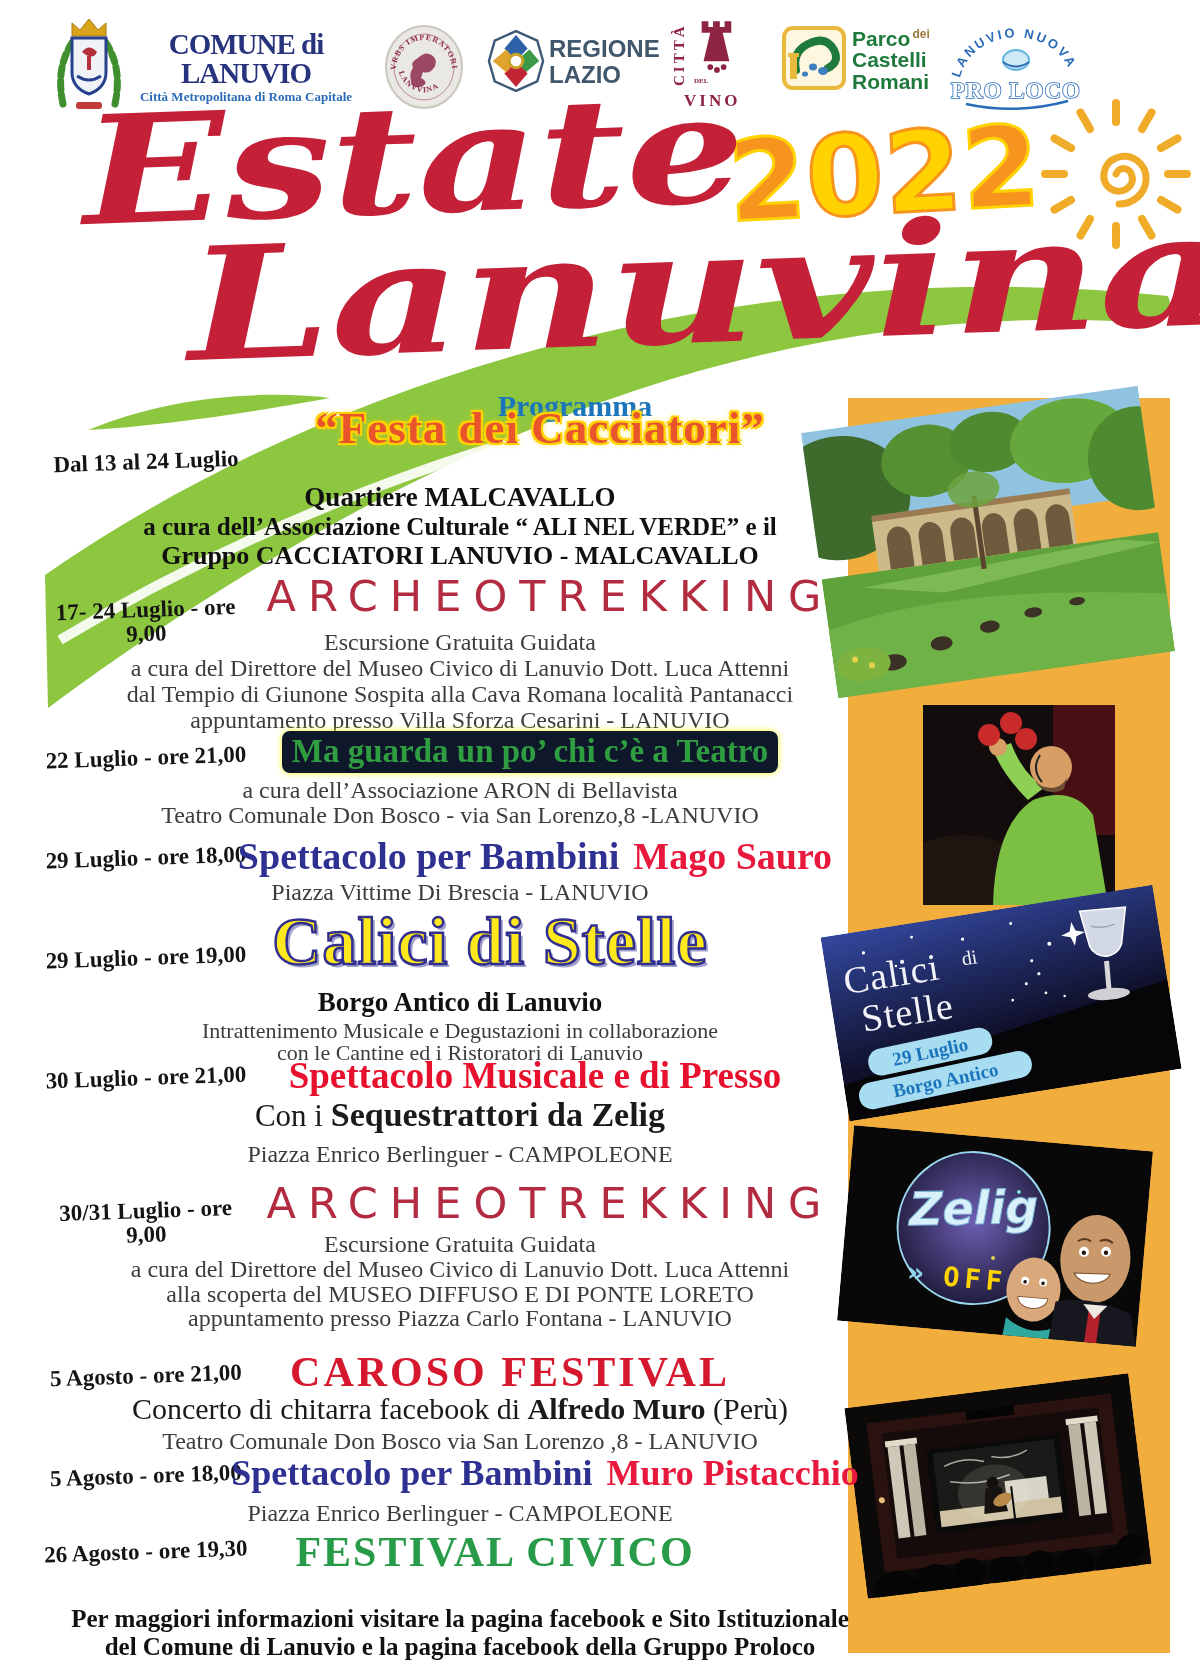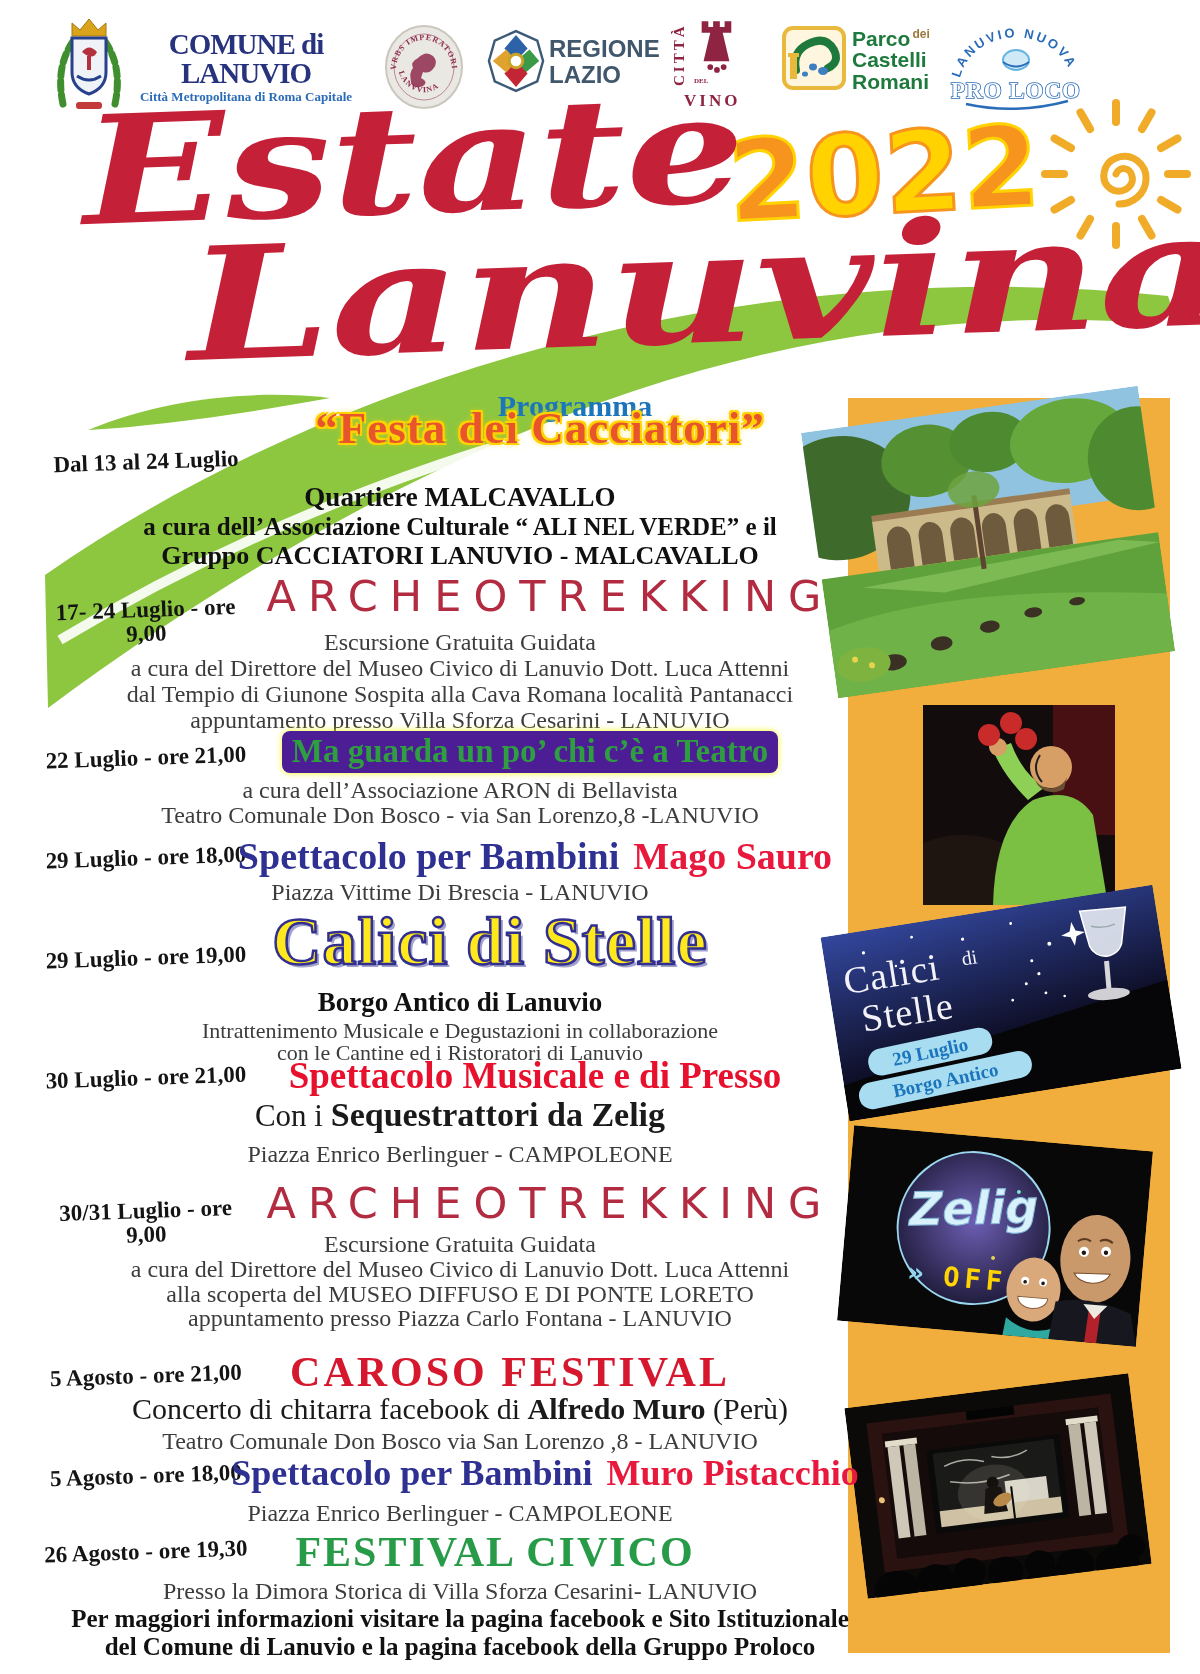--- a/index.html
+++ b/index.html
@@ -39,21 +39,21 @@
   
   .date{position:absolute;left:40px;width:212px;text-align:center;z-index:6;
       font:bold 23px/1.05 "Liberation Serif",serif;color:#141414;transform:rotate(-2deg);}
   .t{position:absolute;text-align:center;white-space:nowrap;z-index:6;
       font-family:"Liberation Serif",serif;font-weight:bold;}
   .t-festa{font-size:45px;color:#E8542B;letter-spacing:1px;
       text-shadow:2px 2px 0 #FFD200,-2px -2px 0 #FFD200,2px -2px 0 #FFD200,-2px 2px 0 #FFD200,0 0 7px #FFD200;}
   .t-archeo{font-family:"DejaVu Sans",sans-serif;font-weight:400;font-size:43px;
       letter-spacing:.28em;color:#B32B40;}
   .t-teatro{font-size:33px;color:#2F9E41;}
-  .t-teatro .hl{background:#4c1d95;padding:2px 10px 4px;border-radius:8px;box-shadow:0 0 6px #F4F718;}
+  .t-teatro .hl{background:#0f172a;padding:2px 10px 4px;border-radius:8px;box-shadow:0 0 6px #F4F718;}
   .t-bambini .blue{color:#2E3192;margin-right:14px;}
   .t-bambini .red{color:#E8193C;}
   .t-calici{font-size:68px;color:#FFE81C;-webkit-text-stroke:2.5px #312F90;letter-spacing:1px;
       text-shadow:3px 3px 0 rgba(49,47,144,.45);}
   .t-cabaret{font-size:37px;color:#E8112D;}
   .t-caroso{font-size:42px;color:#D6182F;letter-spacing:3px;}
   .t-battesimo{font-size:42px;color:#279B48;letter-spacing:2px;}
   .subzelig{position:absolute;left:20px;width:880px;text-align:center;z-index:6;white-space:nowrap;
       font:31px/1 "Liberation Serif",serif;color:#1A1A1A;}
   .subzelig .cbold{font-weight:bold;font-size:34px;}
@@ -410,18 +410,17 @@
   <div class="t t-caroso" style="top:1348px;left:235px;width:550px;">CAROSO FESTIVAL</div>
   <div class="concerto" style="top:1394px;"><span>Concerto di chitarra facebook di </span><span class="cbold">Alfredo Muro</span><span> (Perù)</span></div>
   <div class="ln g" style="top:1428px;">Teatro Comunale Don Bosco  via San Lorenzo ,8 - LANUVIO</div>
 
   <div class="date" style="top:1464px;">5 Agosto - ore 18,00</div>
   <div class="t t-bambini" style="top:1452px;left:210px;width:670px;font-size:36px;"><span class="blue">Spettacolo per Bambini</span><span class="red">Muro Pistacchio</span></div>
   <div class="ln g" style="top:1500px;">Piazza Enrico  Berlinguer -  CAMPOLEONE</div>
 
   <div class="date" style="top:1540px;">26 Agosto - ore 19,30</div>
   <div class="t t-battesimo" style="top:1528px;left:230px;width:530px;">FESTIVAL CIVICO</div>
-  <div class="ln g" style="top:1578px;">Presso la Dimora Storica di Villa Sforza Cesarini- LANUVIO</div>
 
   <div class="footer-l" style="top:1605px;">Per maggiori informazioni visitare  la pagina facebook e Sito Istituzionale</div>
   <div class="footer-l" style="top:1633px;">del Comune di Lanuvio e la pagina facebook della Gruppo Proloco</div>
 
 </div>
 
 </body></html>

